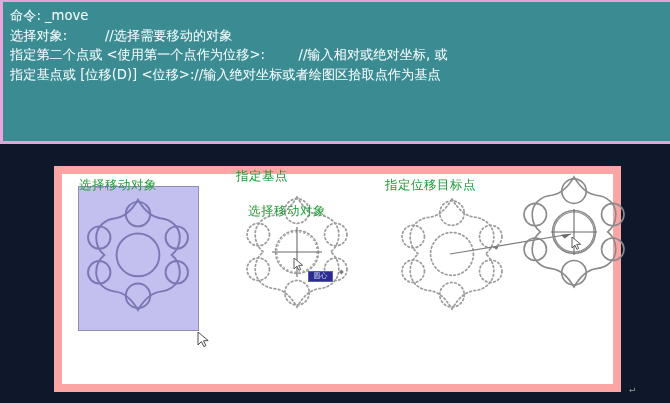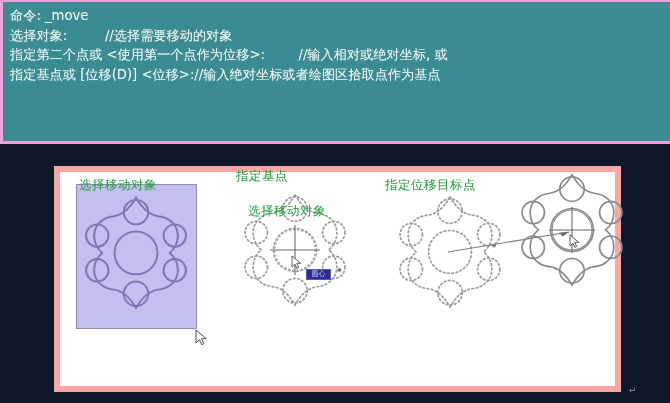--- a/index.html
+++ b/index.html
@@ -42,21 +42,21 @@
     text-shadow: 0 0 1px rgba(255,255,255,0.25);
   }
 
   
   #figure-frame {
     position: absolute;
     left: 54px;
     top: 166px;
     width: 567px;
     height: 226px;
-    border: 6px solid #fca5a5;
+    border: 8px solid #fca5a5;
     background: #ffffff;
     box-sizing: border-box;
   }
 
   
   #selection-rect {
     position: absolute;
     left: 16px;
     top: 12px;
     width: 121px;

